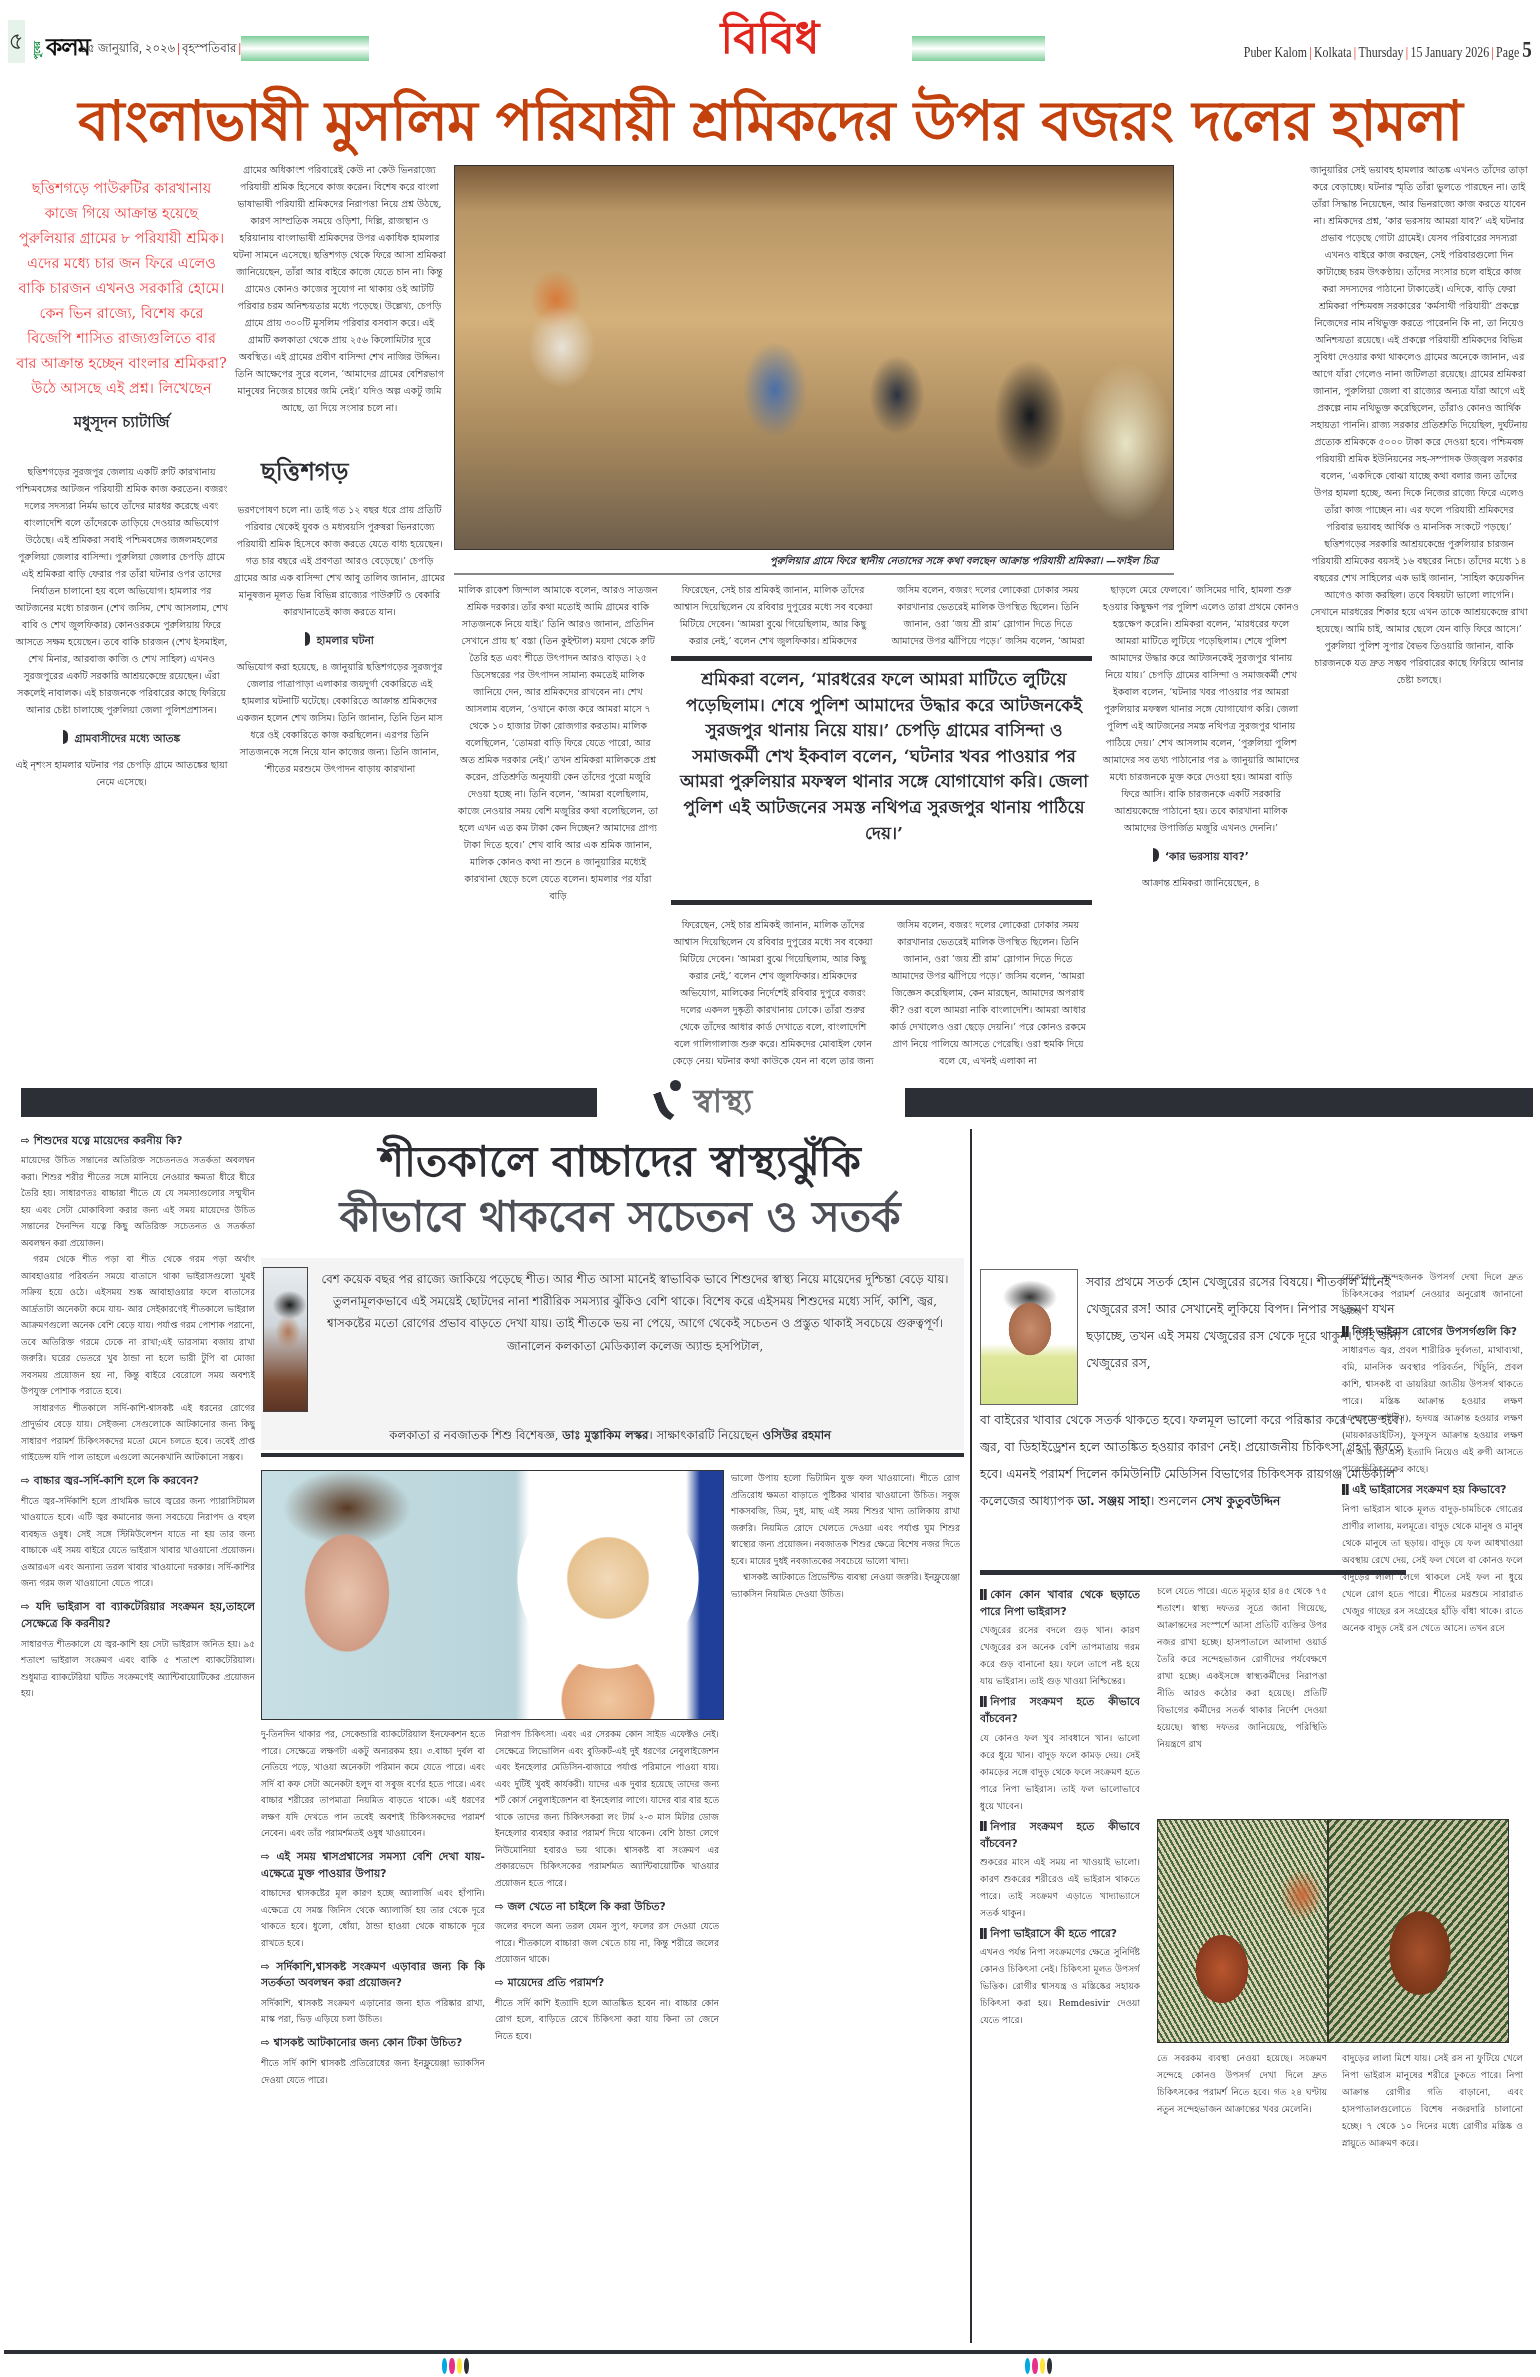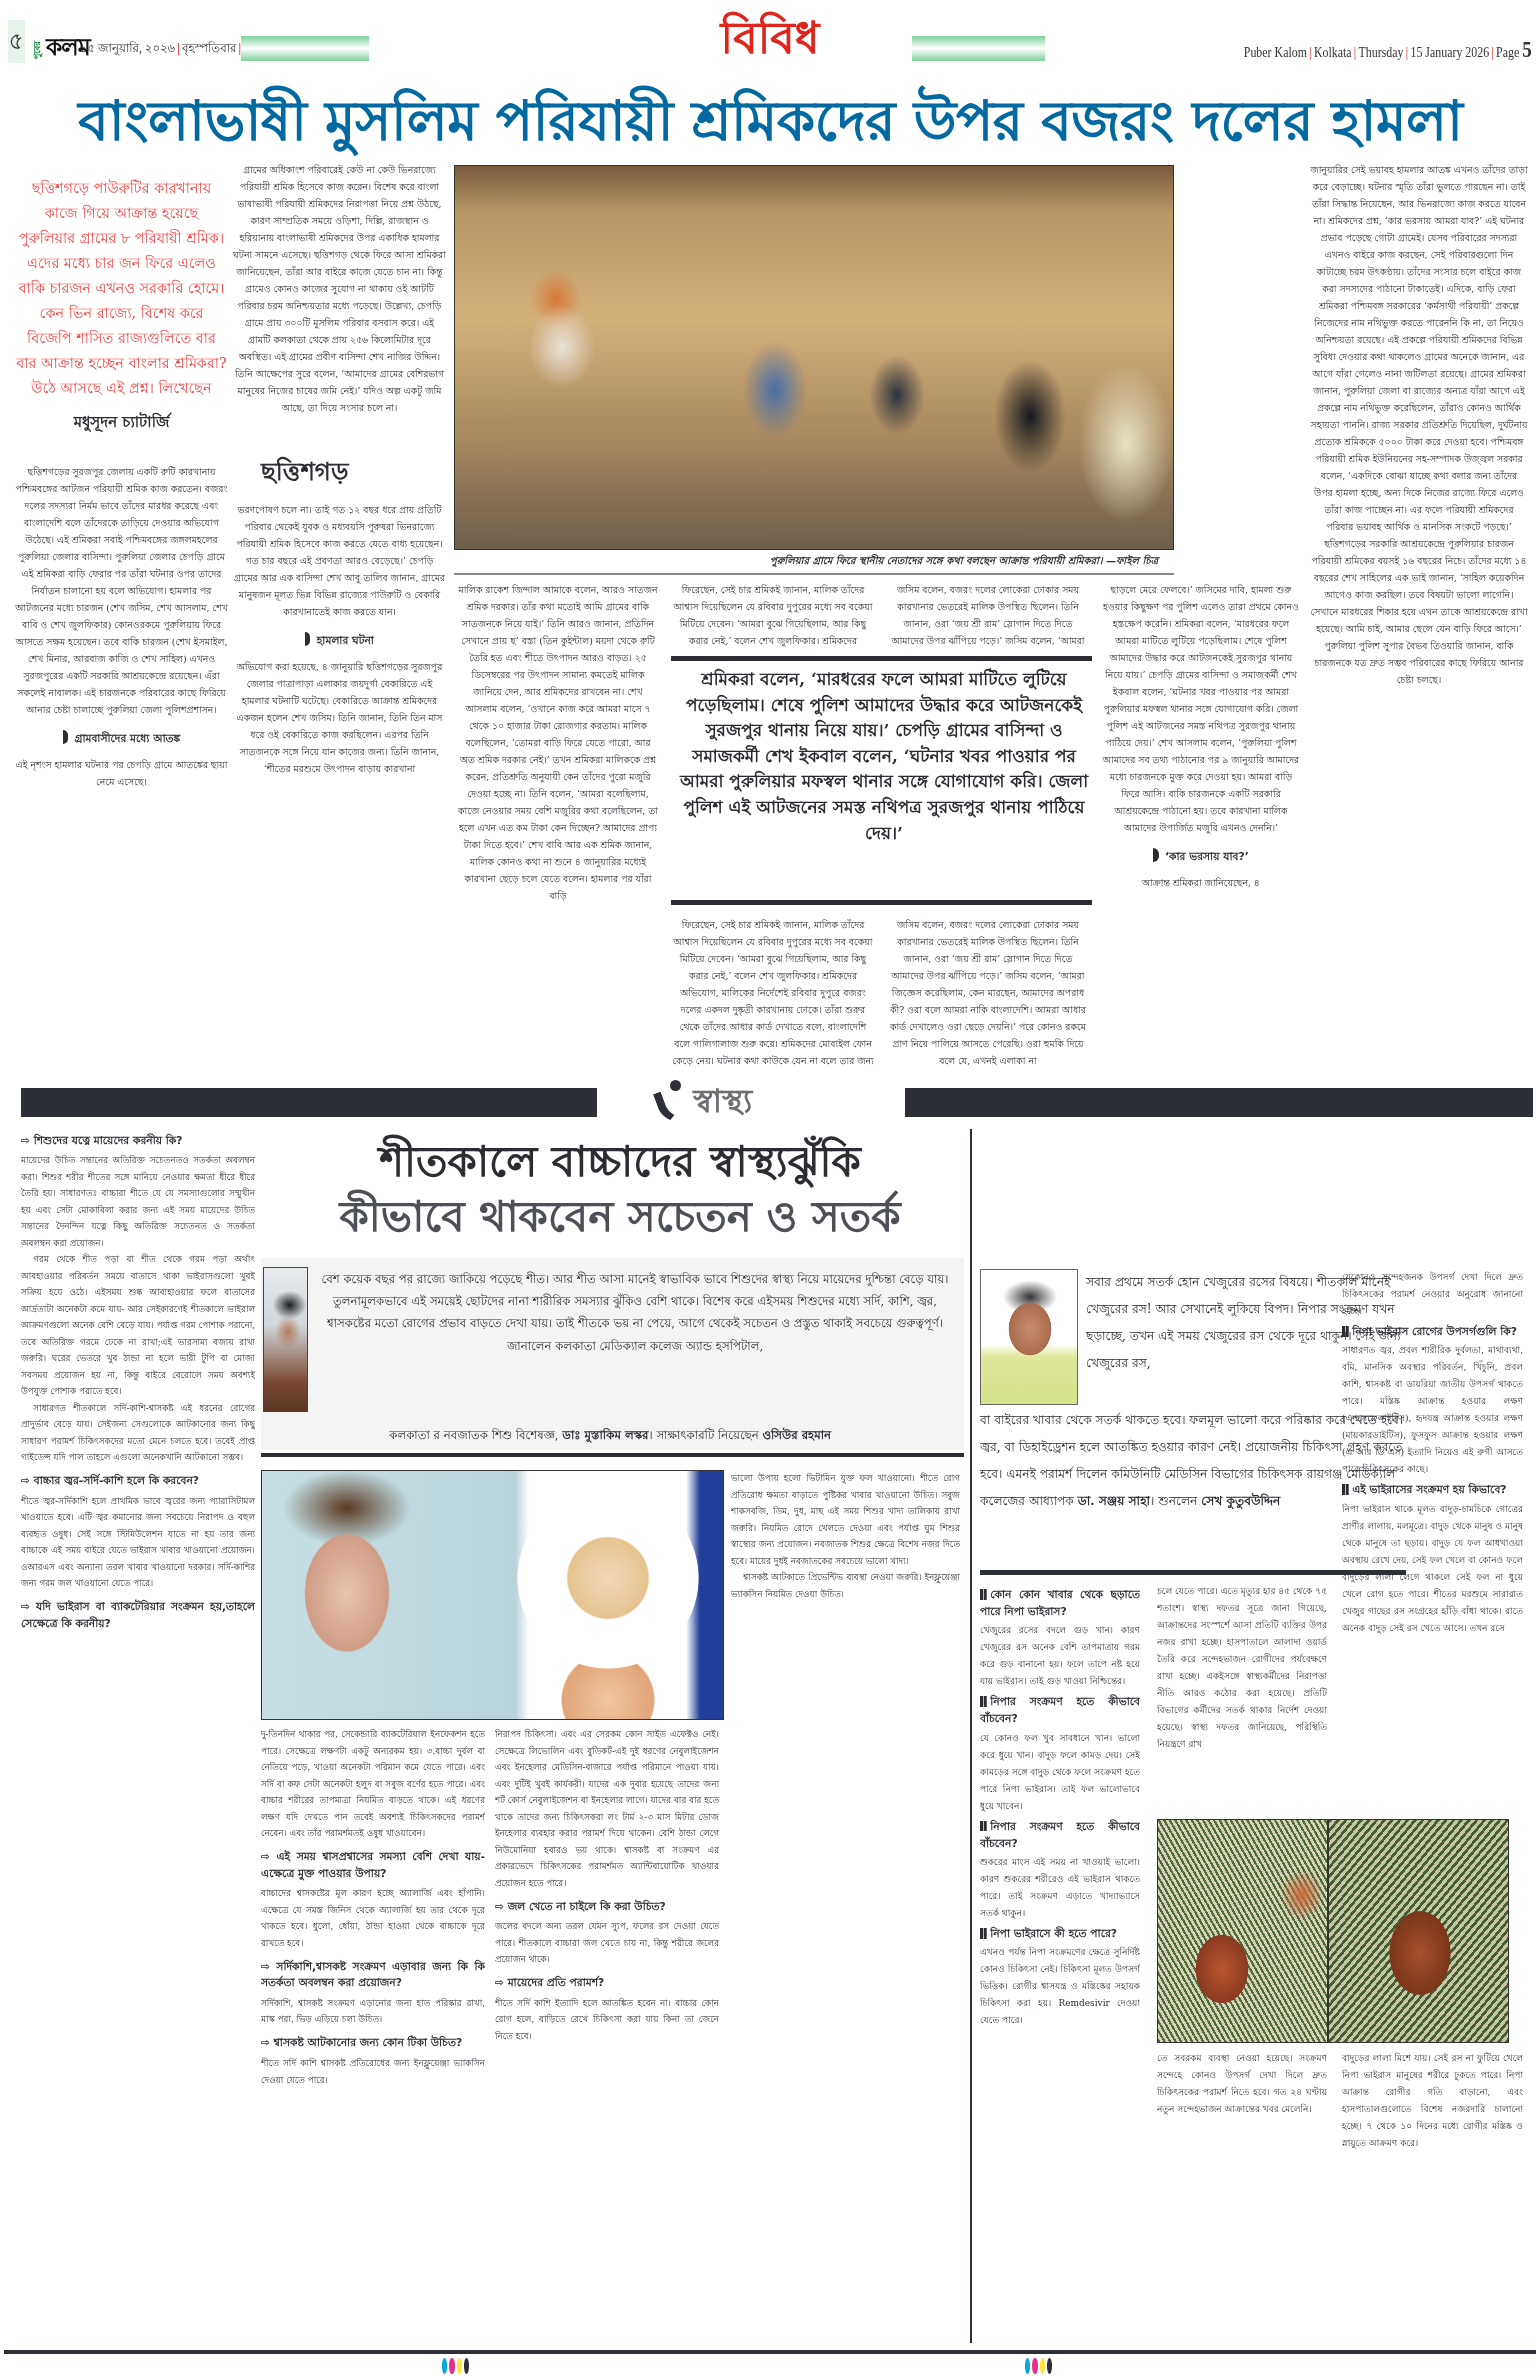--- a/index.html
+++ b/index.html
@@ -21,21 +21,21 @@
   .mh-bar.right { left: 820px; width: 79px; }
   .mh-section { position: absolute; left: 0; width: 1540px; top: 11.7px; text-align: center;
     font-size: 44px; color: #e0261c; font-weight: bold; line-height: 51px; }
   .mh-right { position: absolute; right: 8.5px; top: 37px; font-family: "Liberation Serif", serif; font-size: 14px;
     color: #333; transform: scaleX(0.85); transform-origin: right center; white-space: nowrap; }
   .mh-right .sep { color: #e02b20; padding: 0 2.7px; }
   .mh-right .pg { font-size: 22.4px; font-weight: bold; }
 
   
   .main-headline { position: absolute; left: 5.3px; top: 84px; width: 1530px; text-align: center;
-    font-size: 55px; font-weight: 900; color: #0369a1; line-height: 75px; letter-spacing: -0.5px; white-space: nowrap;
+    font-size: 55px; font-weight: 900; color: #c2410c; line-height: 75px; letter-spacing: -0.5px; white-space: nowrap;
     transform: scaleX(1.0); }
 
   
   .col { position: absolute; font-family: "DejaVu Serif", serif; font-size: 9.3px; line-height: 17px; color: #2d2f35;
     text-align: center; overflow: hidden; }
   .col p { margin-bottom: 0; text-indent: 1.4em; }
   .col p.noind { text-indent: 0; }
   .col .sub { font-family: "DejaVu Sans", sans-serif; font-weight: bold; font-size: 10.7px; margin: 11.7px 0 9.6px 0; text-indent: 0; }
   .col .sub::before { content: ""; display: inline-block; width: 5.3px; height: 14px; background: #2b2d33;
     border-radius: 0 7.5px 7.5px 0; margin-right: 6.4px; vertical-align: -2.1px; }
@@ -219,20 +219,21 @@
 <div class="divider-bar" style="left:905px; width:628px;"></div>
 
 <div class="col" style="left:21px; top:1125px; width:234px; height:1220px; font-size:8.8px; line-height:16.5px; text-align:justify;">
   <div class="subarrow">⇨ <span>শিশুদের যত্নে মায়েদের করনীয় কি?</span></div>
   <p class="noind">মায়েদের উচিত সন্তানের অতিরিক্ত সচেতনতও সতর্কতা অবলম্বন করা। শিশুর শরীর শীতের সঙ্গে মানিয়ে নেওয়ার ক্ষমতা ধীরে ধীরে তৈরি হয়। সাধারণতঃ বাচ্চারা শীতে যে যে সমস্যাগুলোর সম্মুখীন হয় এবং সেটা মোকাবিলা করার জন্য এই সময় মায়েদের উচিত সন্তানের দৈনন্দিন যত্নে কিছু অতিরিক্ত সচেতনত ও সতর্কতা অবলম্বন করা প্রয়োজন।</p>
   <p>গরম থেকে শীত পড়া বা শীত থেকে গরম পড়া অর্থাৎ আবহাওয়ার পরিবর্তন সময়ে বাতাসে থাকা ভাইরাসগুলো খুবই সক্রিয় হয়ে ওঠে। এইসময় শুষ্ক আবাহাওয়ার ফলে বাতাসের আর্দ্রতাটা অনেকটা কমে যায়- আর সেইকারণেই শীতকালে ভাইরাল আক্রমণগুলো অনেক বেশি বেড়ে যায়। পর্যাপ্ত গরম পোশাক পরানো, তবে অতিরিক্ত গরমে ঢেকে না রাখা;এই ভারসাম্য বজায় রাখা জরুরি। ঘরের ভেতরে খুব ঠান্ডা না হলে ভারী টুপি বা মোজা সবসময় প্রয়োজন হয় না, কিন্তু বাইরে বেরোলে সময় অবশ্যই উপযুক্ত পোশাক পরাতে হবে।</p>
   <p>সাধারণত শীতকালে সর্দি-কাশি-শ্বাসকষ্ট এই ধরনের রোগের প্রাদুর্ভাব বেড়ে যায়। সেইজন্য সেগুলোকে আটকানোর জন্য কিছু সাধারণ পরামর্শ চিকিৎসকদের মতো মেনে চলতে হবে। তবেই প্রাপ্ত গাইডেন্স যদি পাল তাহলে এগুলো অনেকখানি আটকানো সম্ভব।</p>
   <div class="subarrow">⇨ <span>বাচ্চার জ্বর-সর্দি-কাশি হলে কি করবেন?</span></div>
   <p class="noind">শীতে জ্বর-সর্দিকাশি হলে প্রাথমিক ভাবে জ্বরের জন্য প্যারাসিটামল খাওয়াতে হবে। এটি জ্বর কমানোর জন্য সবচেয়ে নিরাপদ ও বহুল ব্যবহৃত ওষুধ। সেই সঙ্গে স্টিমিউলেশন যাতে না হয় তার জন্য বাচ্চাকে এই সময় বাইরে যেতে ভাইরাস খাবার খাওয়ানো প্রয়োজন। ওআরএস এবং অন্যান্য তরল খাবার খাওয়ানো দরকার। সর্দি-কাশির জন্য গরম জল খাওয়ানো যেতে পারে।</p>
   <div class="subarrow">⇨ <span>যদি ভাইরাস বা ব্যাকটেরিয়ার সংক্রমন হয়,তাহলে সেক্ষেত্রে কি করনীয়?</span></div>
+  <p class="noind">সাধারণত শীতকালে যে জ্বর-কাশি হয় সেটা ভাইরাস জনিত হয়। ৯৫ শতাংশ ভাইরাল সংক্রমণ এবং বাকি ৫ শতাংশ ব্যাকটেরিয়াল। শুধুমাত্র ব্যাকটেরিয়া ঘটিত সংক্রমণেই অ্যান্টিবায়োটিকের প্রয়োজন হয়।</p>
 </div>
 
 <div class="h1-headline">
   <span class="l1">শীতকালে বাচ্চাদের স্বাস্থ্যঝুঁকি</span>
   <span class="l2">কীভাবে থাকবেন সচেতন ও সতর্ক</span>
 </div>
 
 <div class="h1-intro">
   <div class="portrait"></div>
   <div class="text">বেশ কয়েক বছর পর রাজ্যে জাকিয়ে পড়েছে শীত। আর শীত আসা মানেই স্বাভাবিক ভাবে শিশুদের স্বাস্থ্য নিয়ে মায়েদের দুশ্চিন্তা বেড়ে যায়। তুলনামূলকভাবে এই সময়েই ছোটদের নানা শারীরিক সমস্যার ঝুঁকিও বেশি থাকে। বিশেষ করে এইসময় শিশুদের মধ্যে সর্দি, কাশি, জ্বর, শ্বাসকষ্টের মতো রোগের প্রভাব বাড়তে দেখা যায়। তাই শীতকে ভয় না পেয়ে, আগে থেকেই সচেতন ও প্রস্তুত থাকাই সবচেয়ে গুরুত্বপূর্ণ। জানালেন কলকাতা মেডিক্যাল কলেজ অ্যান্ড হসপিটাল,</div>

